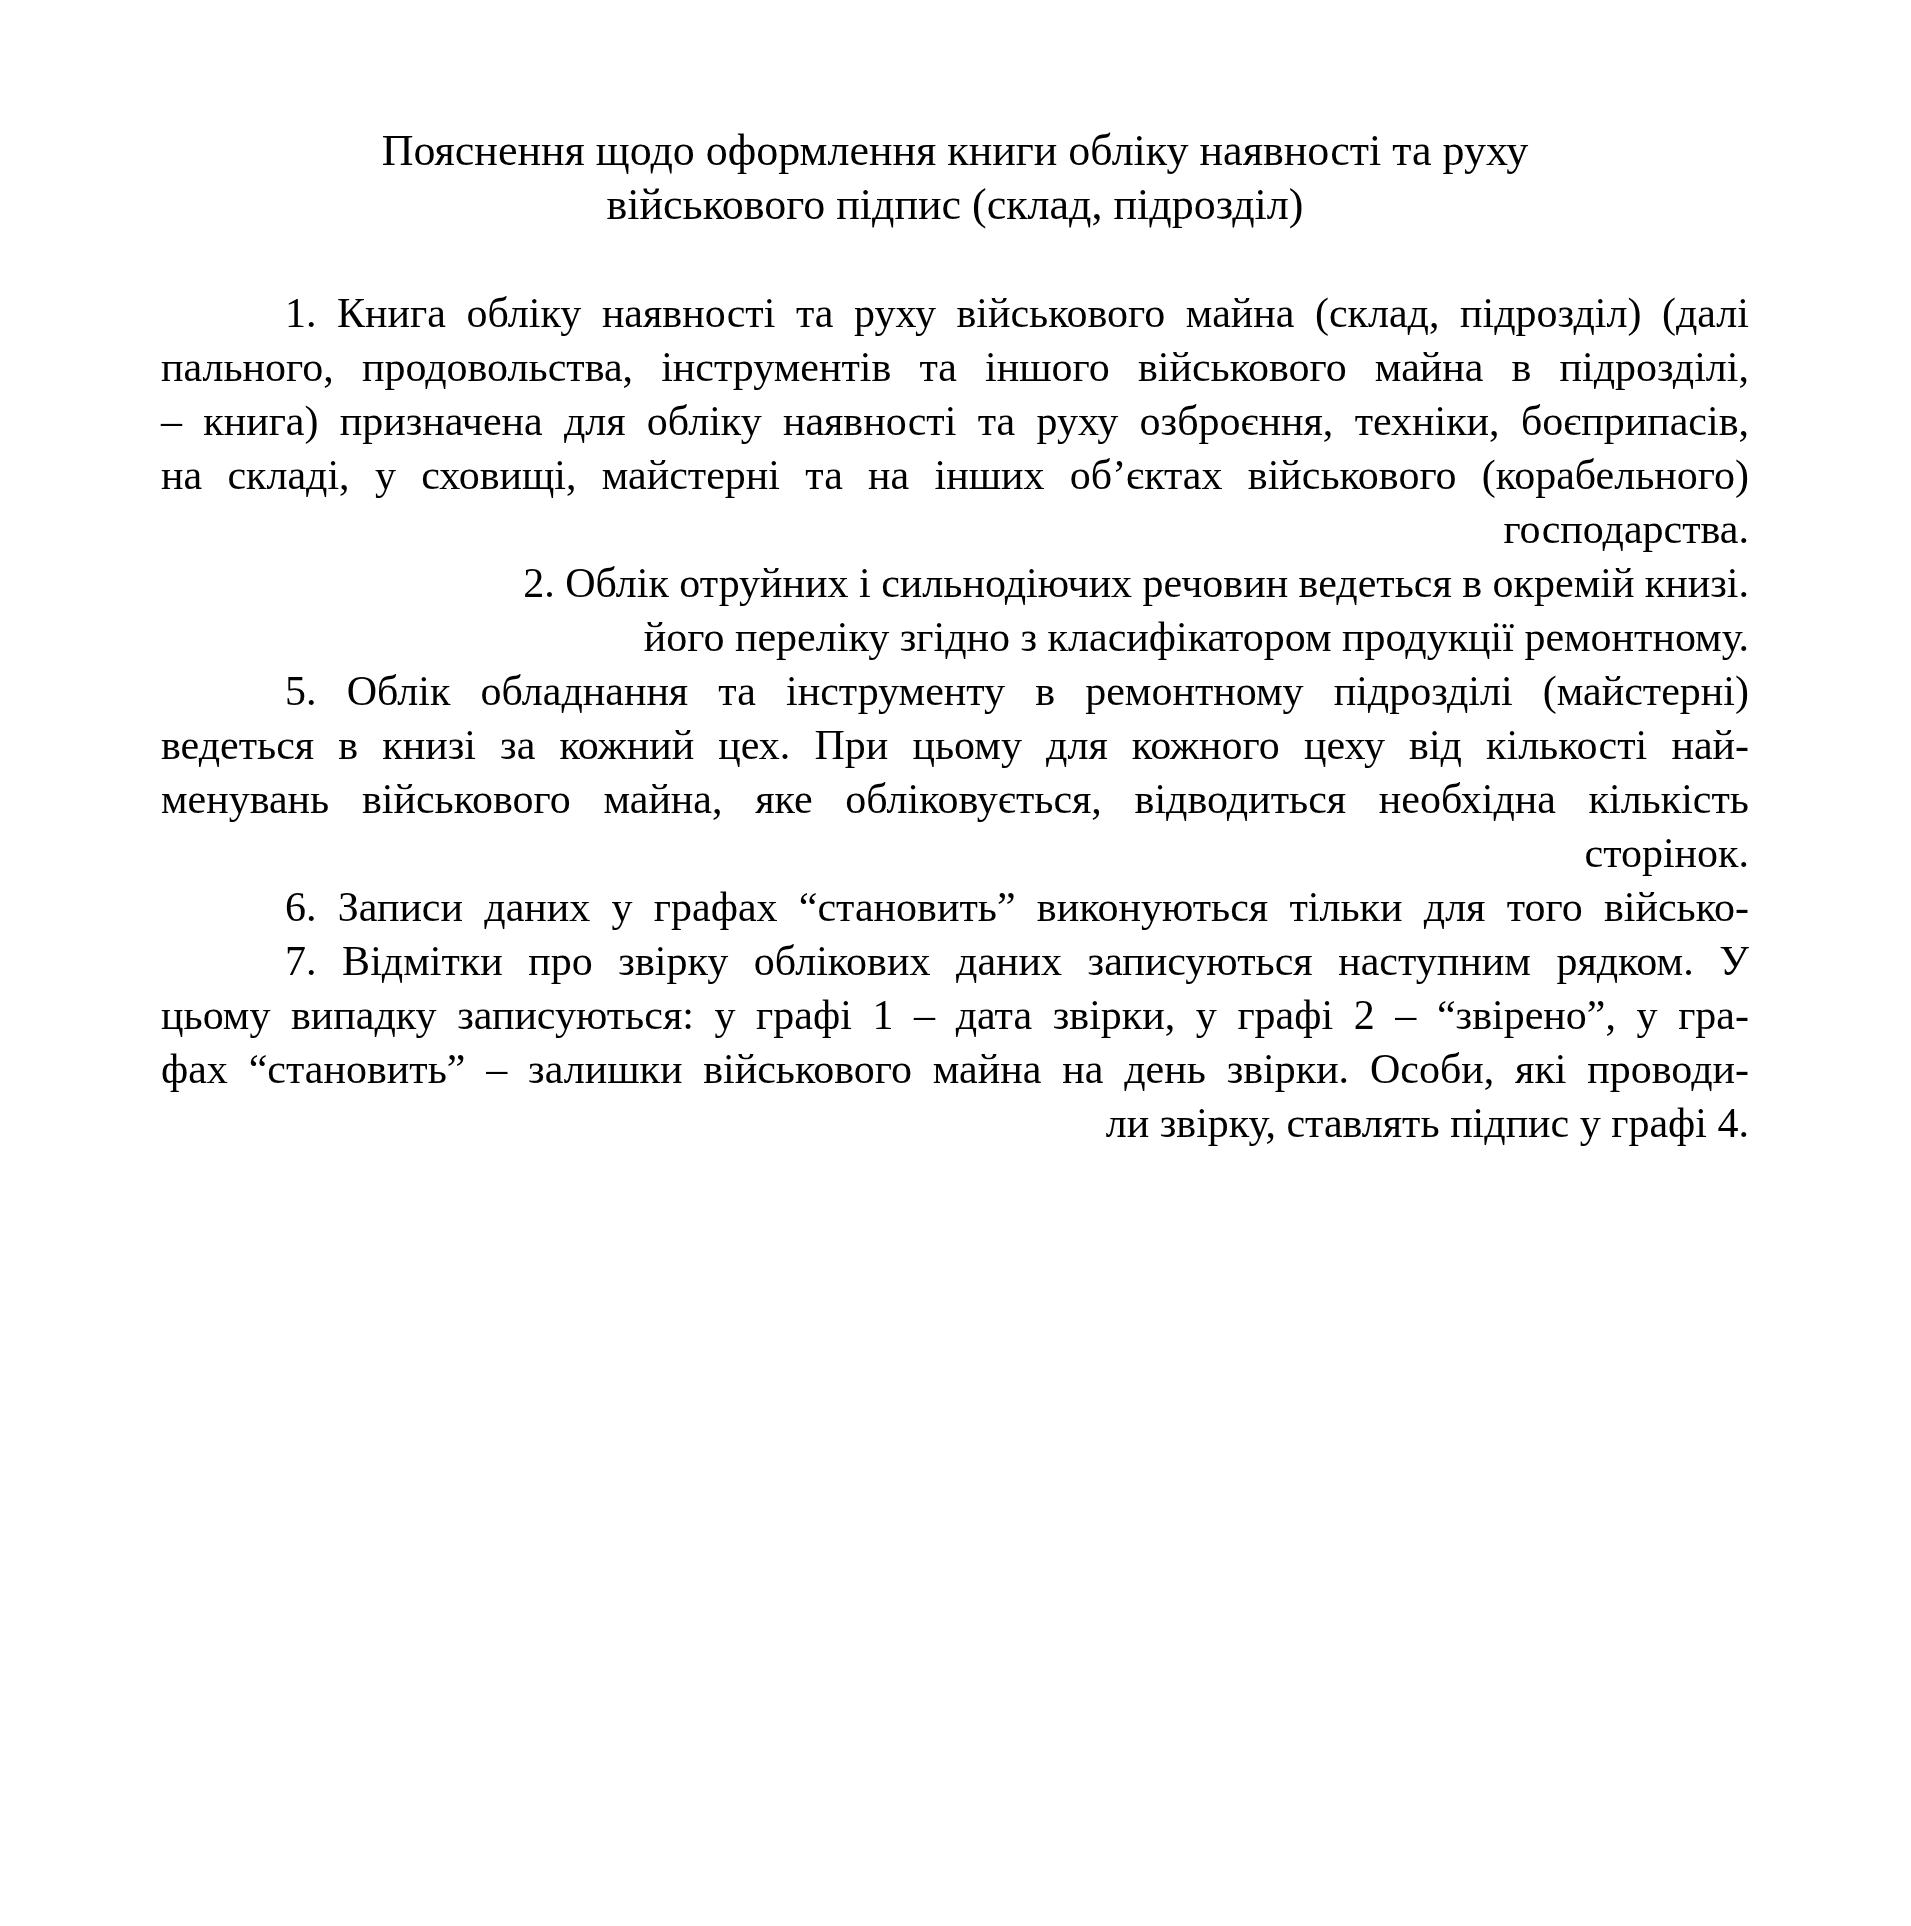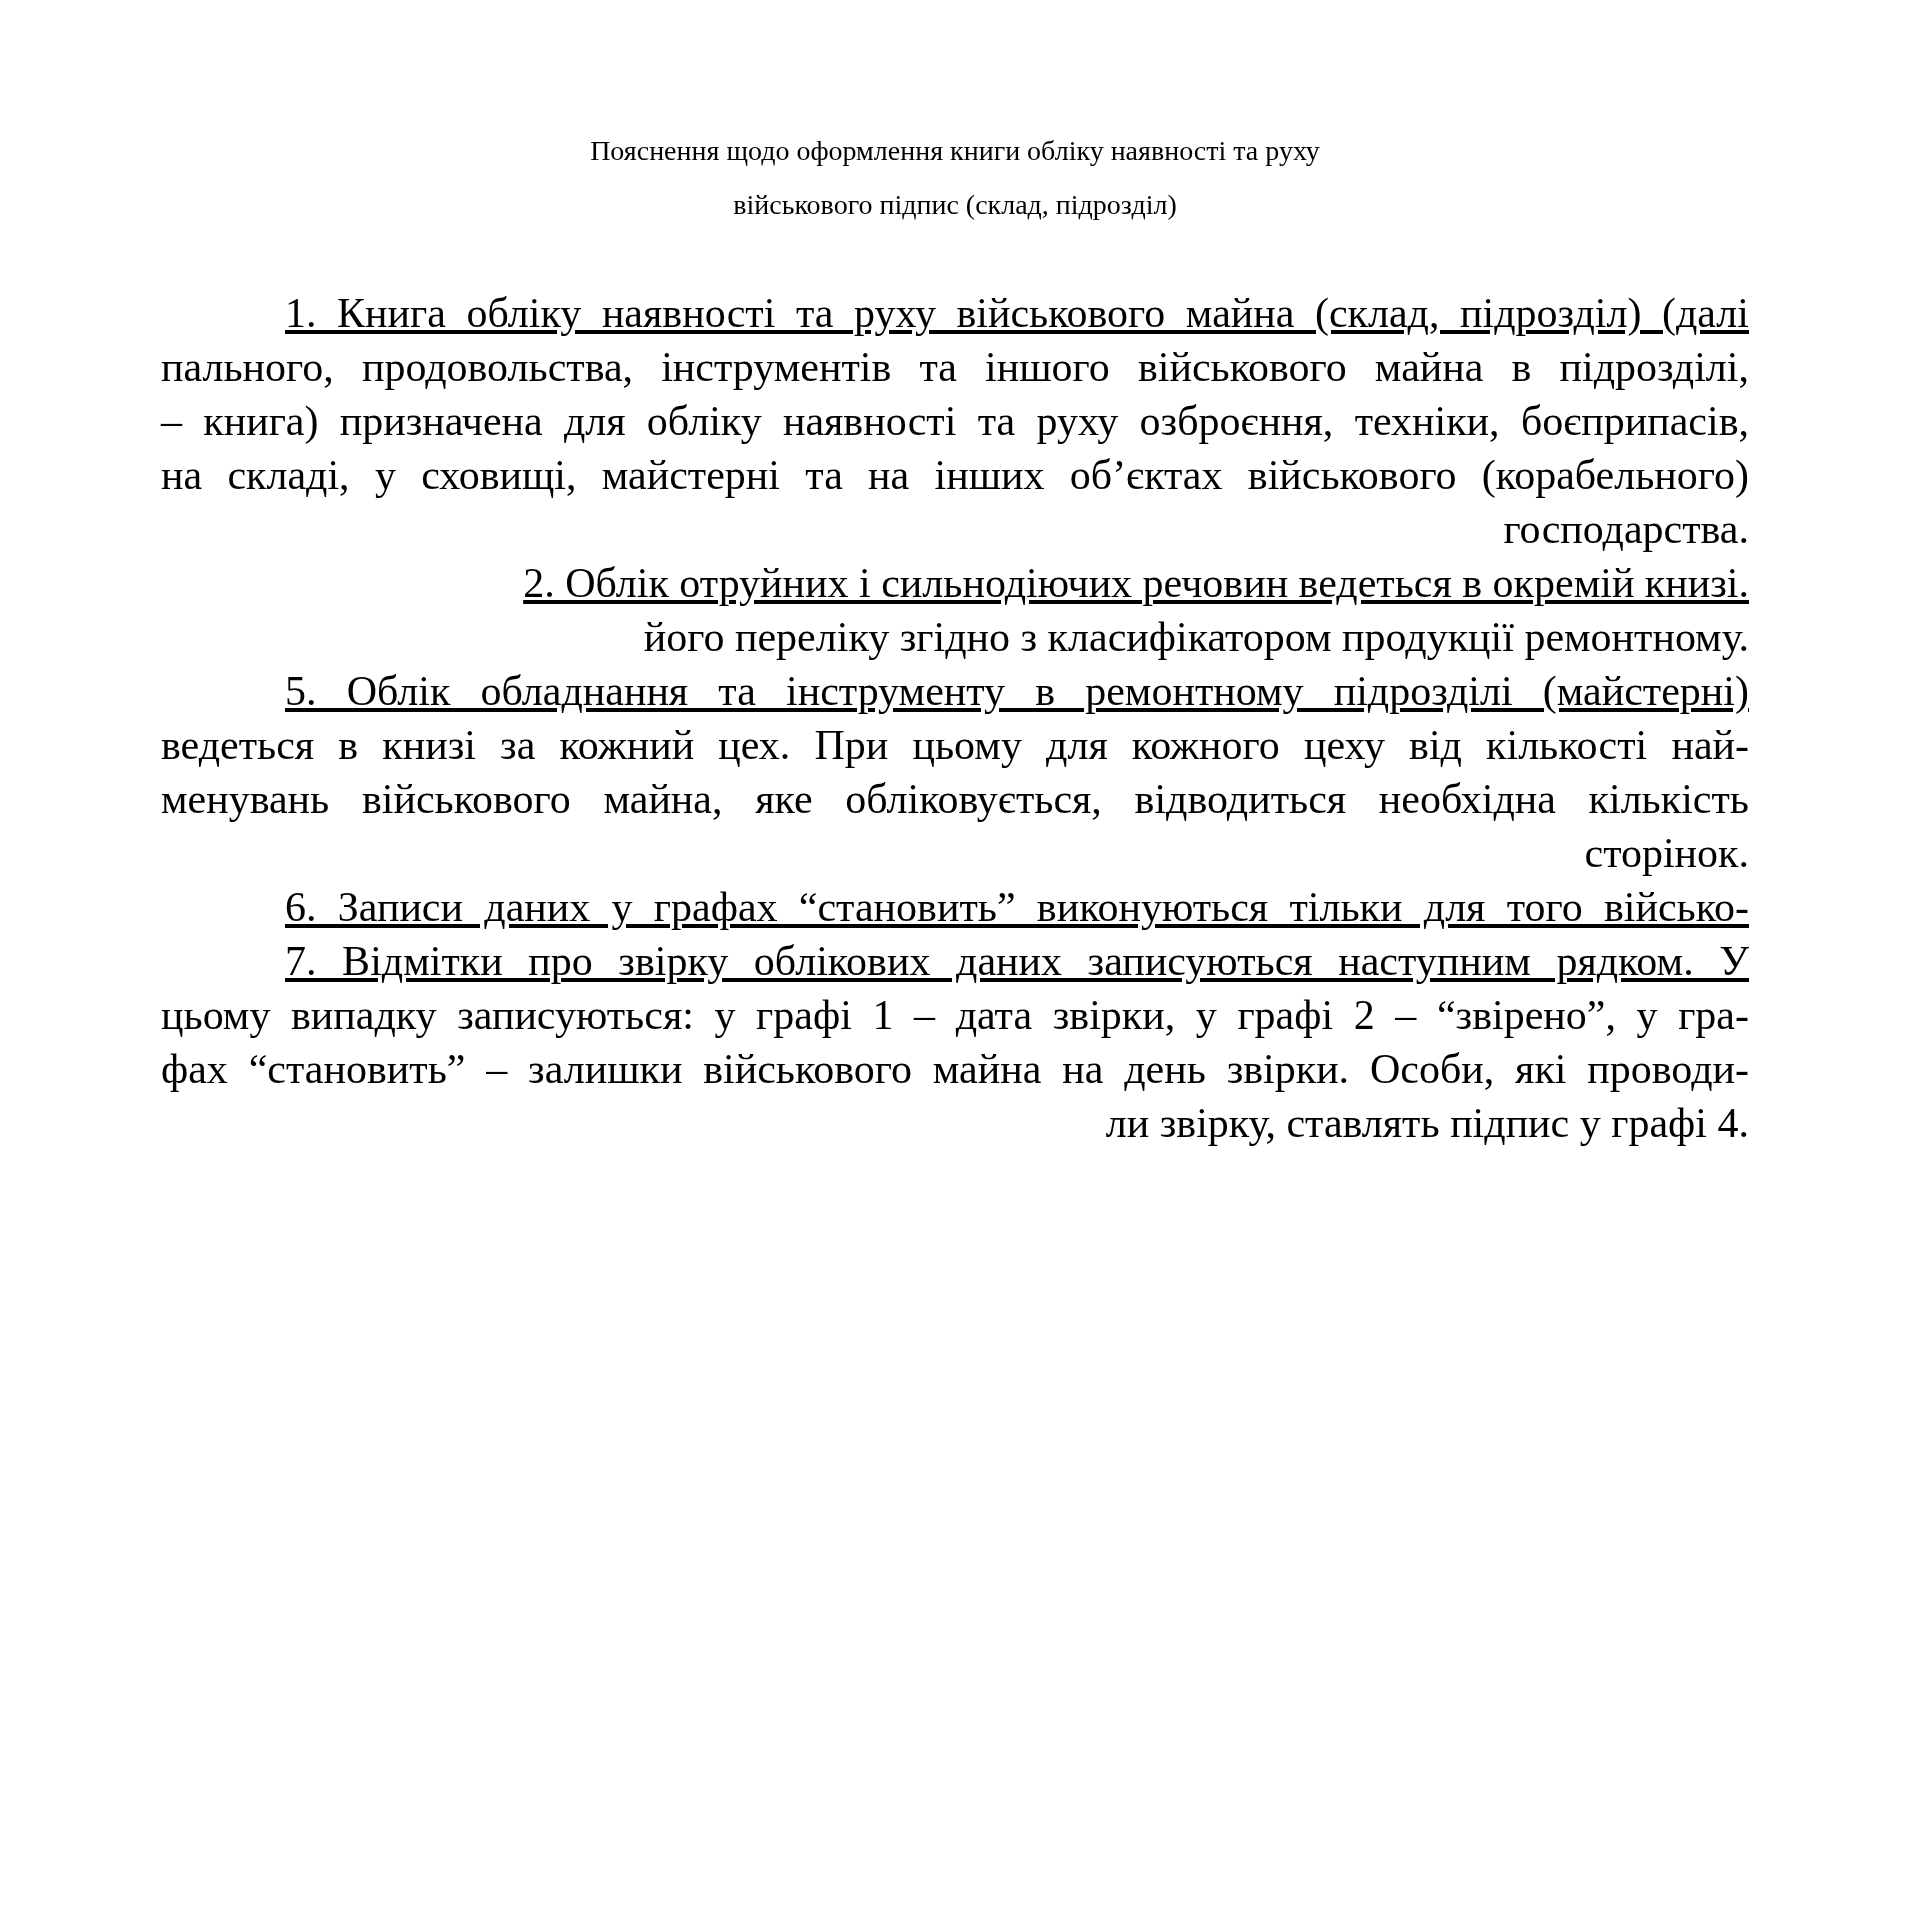--- a/index.html
+++ b/index.html
@@ -19,37 +19,36 @@
     left: 161px;
     top: 124px;
     width: 1588px;
     font-family: "Liberation Serif", "DejaVu Serif", serif;
     font-size: 42px;
     line-height: 54px;
     color: #000000;
   }
   .title {
     margin: 0 0 54px 0;
-    font-size: 28px;
+    font-size: 44px;
     font-weight: normal;
     text-align: center;
   }
   .title-line {
     white-space: nowrap;
   }
   .line {
     text-align: right;
   }
   .line.just {
     text-align: justify;
     text-align-last: justify;
   }
   .line.indent {
     text-indent: 124px;
-    text-decoration: underline;
   }
 </style>
 </head>
 <body>
 
 <div class="page">
   <div class="content">
     <h1 class="title">
       <div class="title-line">Пояснення щодо оформлення книги обліку наявності та руху</div>
       <div class="title-line">військового підпис (склад, підрозділ)</div>

